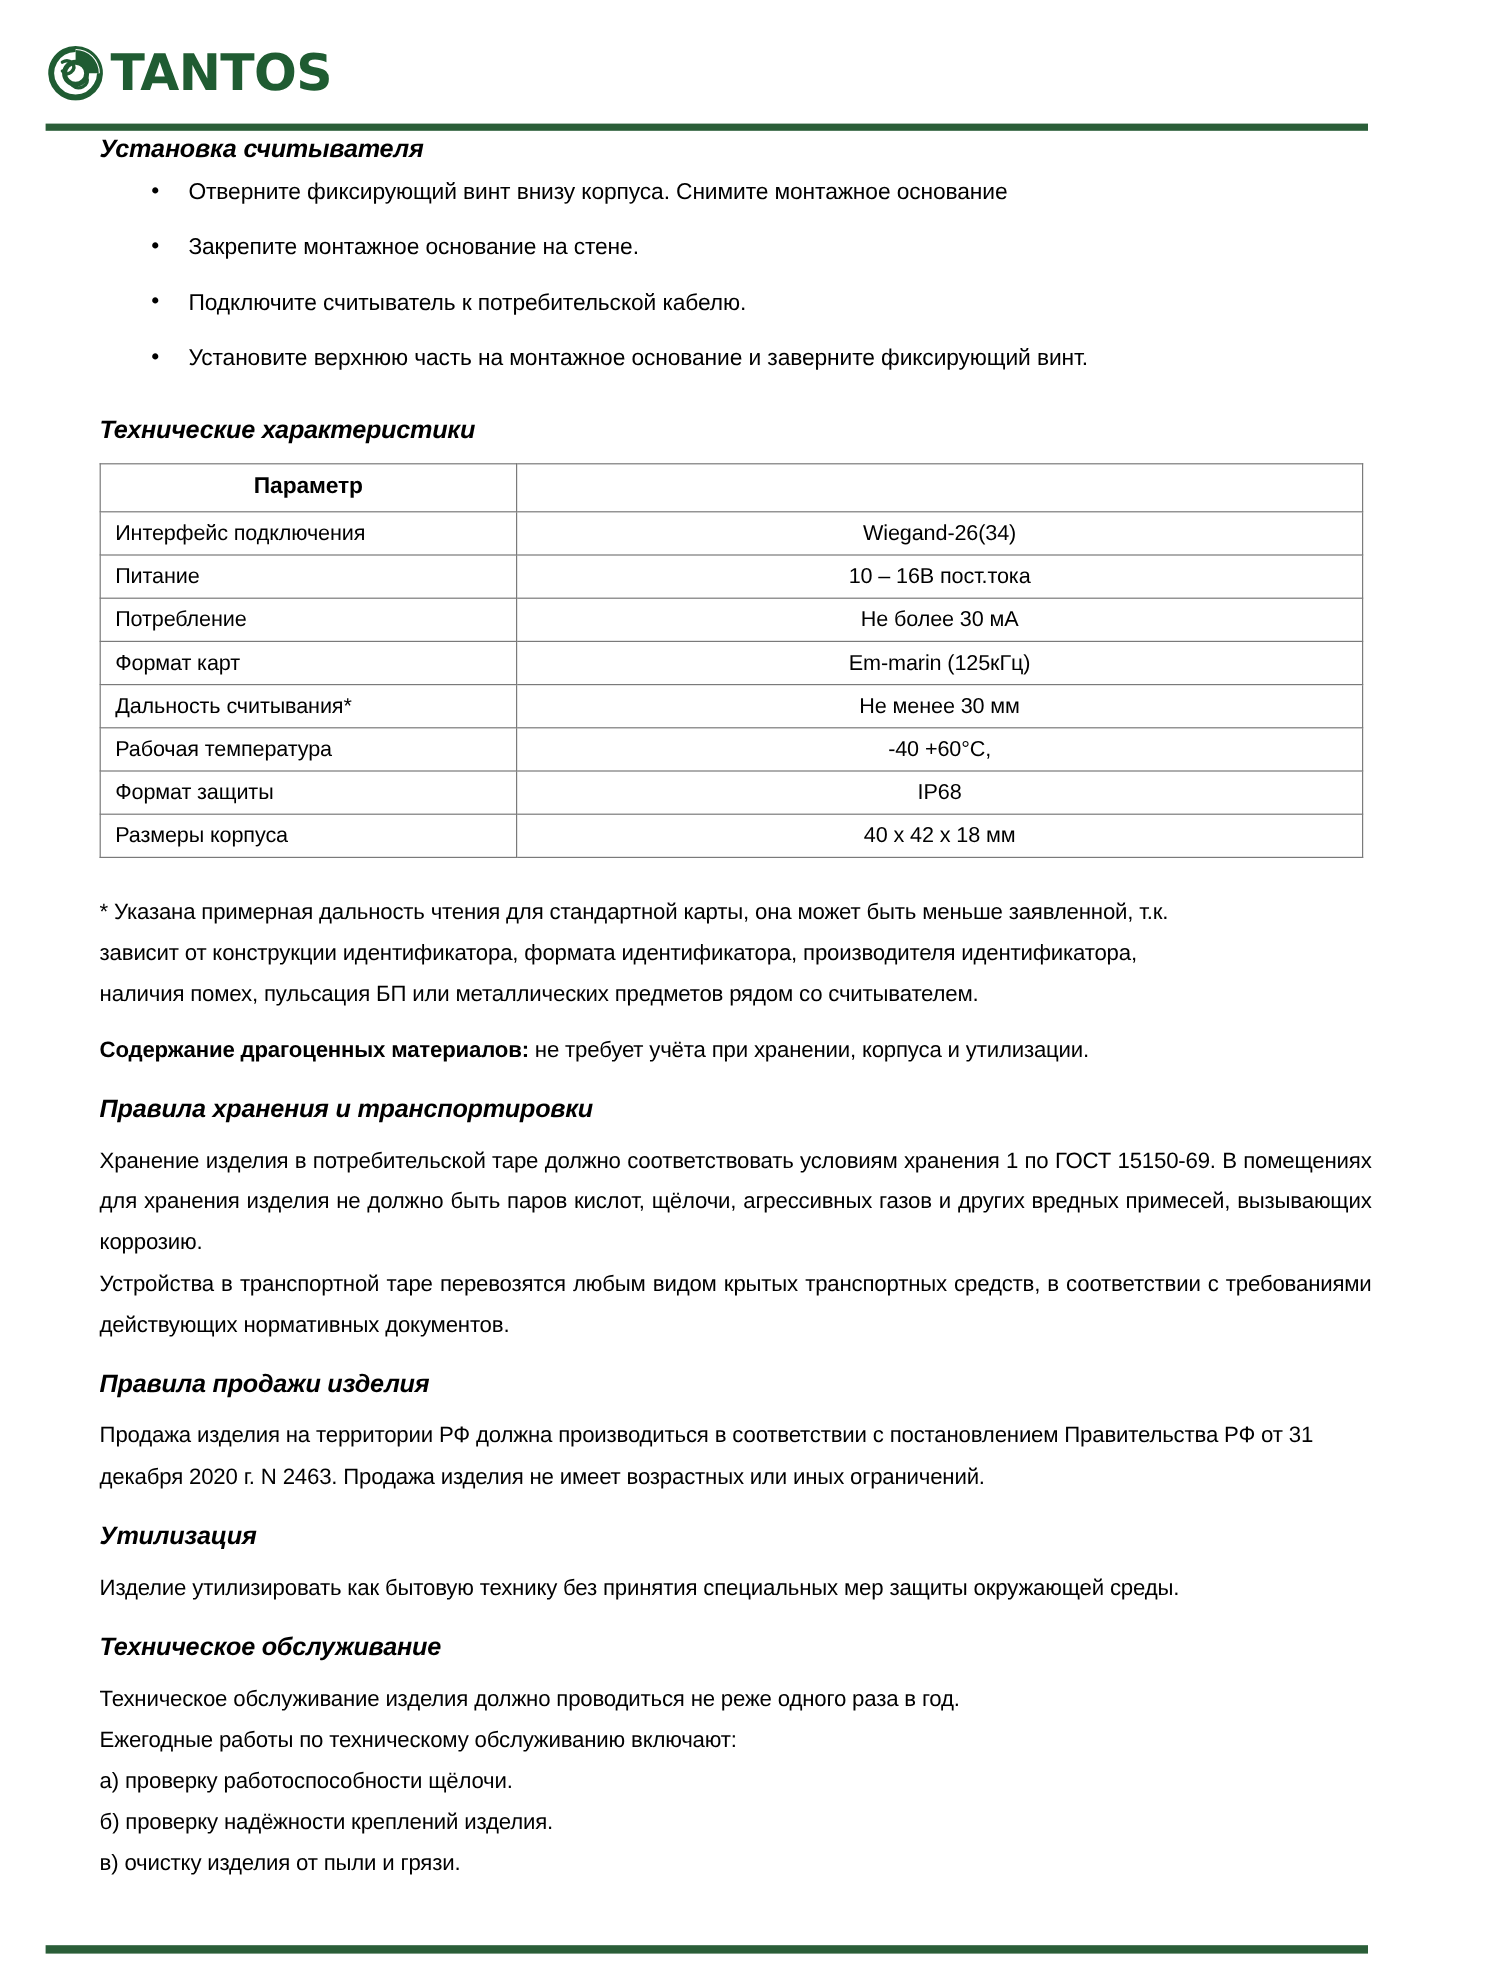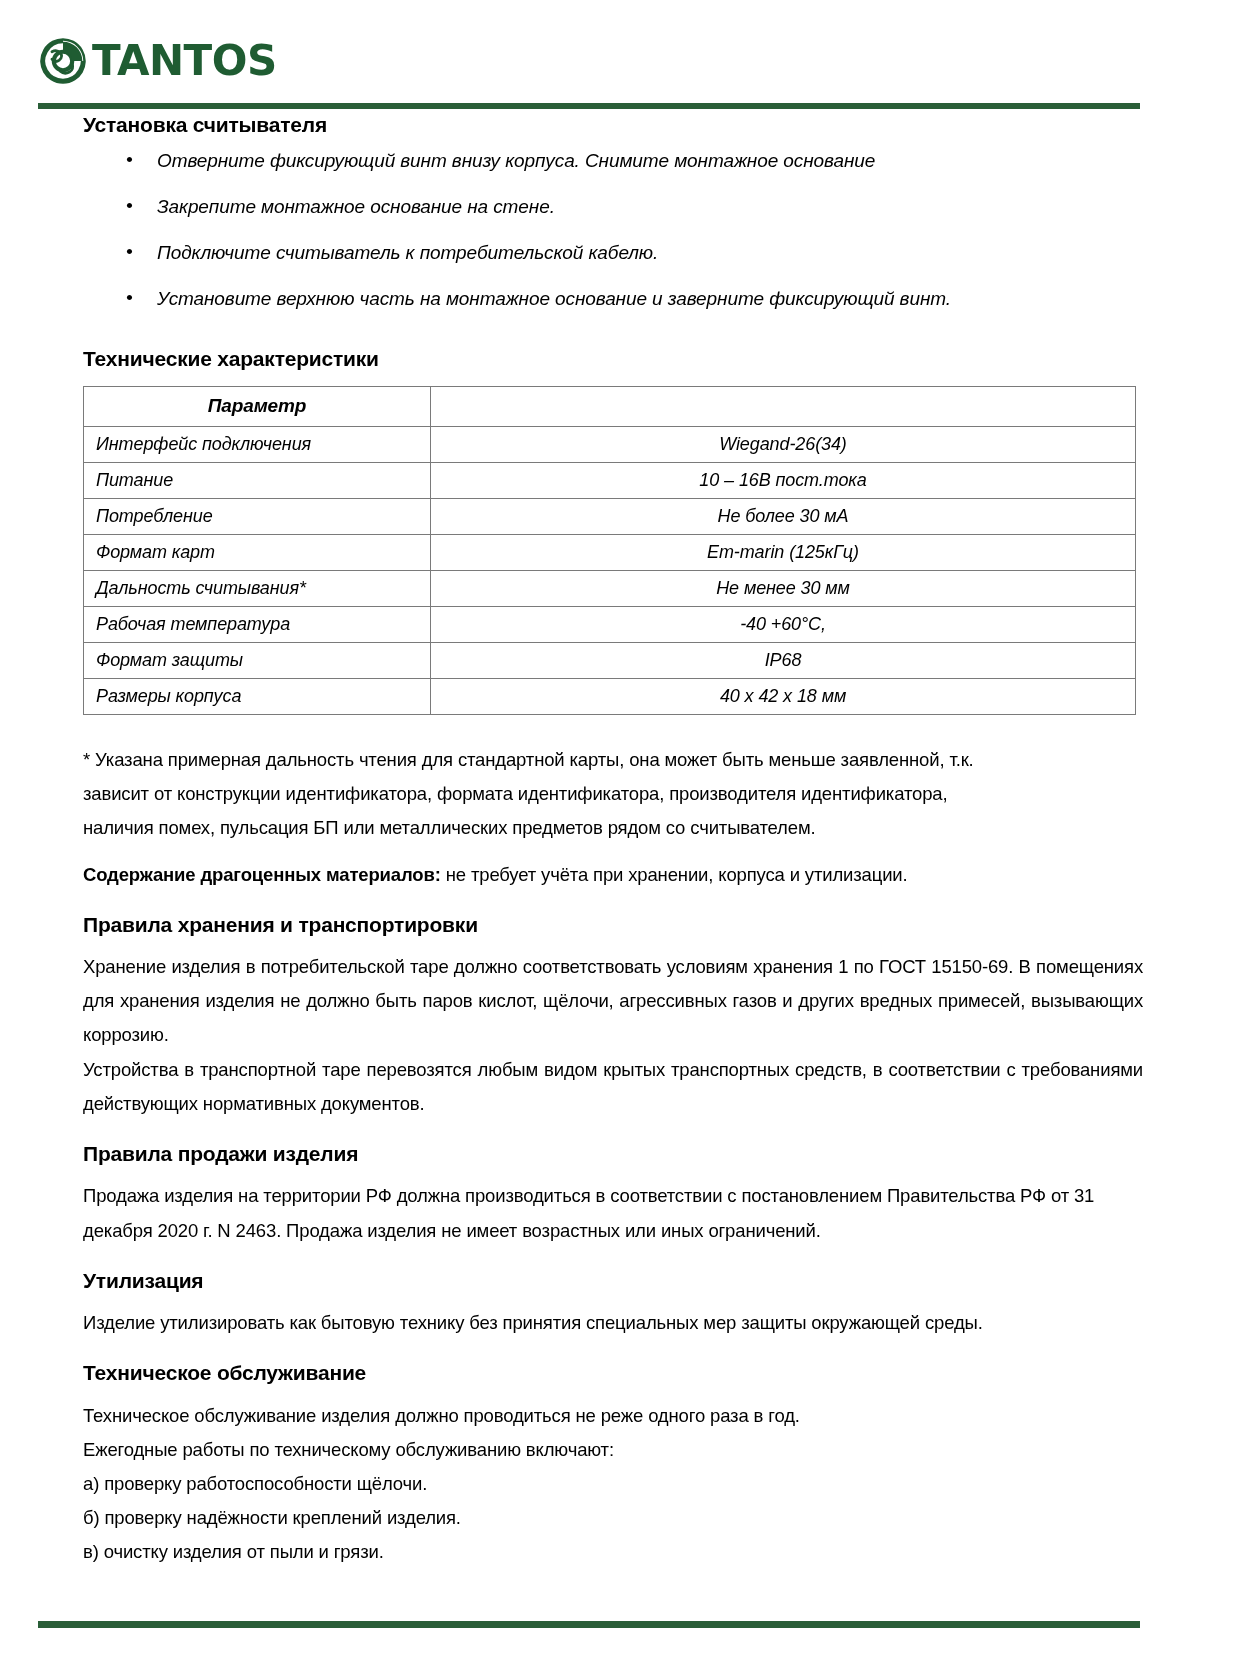--- a/index.html
+++ b/index.html
@@ -64,27 +64,27 @@
   }
 
   h2.section {
     font-size: 21px;
     font-weight: bold;
     margin: 0;
     padding: 0;
     line-height: 1.25;
     color: #000;
     letter-spacing: -0.2px;
+    font-style: italic;
   }
 
   ul.bullets {
     list-style: none;
     margin: 12px 0 16px 0;
     padding: 0;
-    font-style: italic;
   }
   ul.bullets li {
     position: relative;
     padding-left: 74px;
     font-size: 19px;
     line-height: 1.15;
     margin-bottom: 24px;
     letter-spacing: -0.1px;
   }
   ul.bullets li::before {
@@ -94,21 +94,20 @@
     top: -1px;
     font-size: 19px;
   }
 
   
   table.specs {
     border-collapse: collapse;
     width: 1002px;
     margin-top: 14px;
     table-layout: fixed;
-    font-style: italic;
   }
   table.specs td, table.specs th {
     border: 1px solid #7a7a7a;
     font-size: 18px;
     font-weight: normal;
     height: 35px;
     padding: 0 12px;
     letter-spacing: -0.1px;
   }
   table.specs .c1 { width: 322px; text-align: left; }

